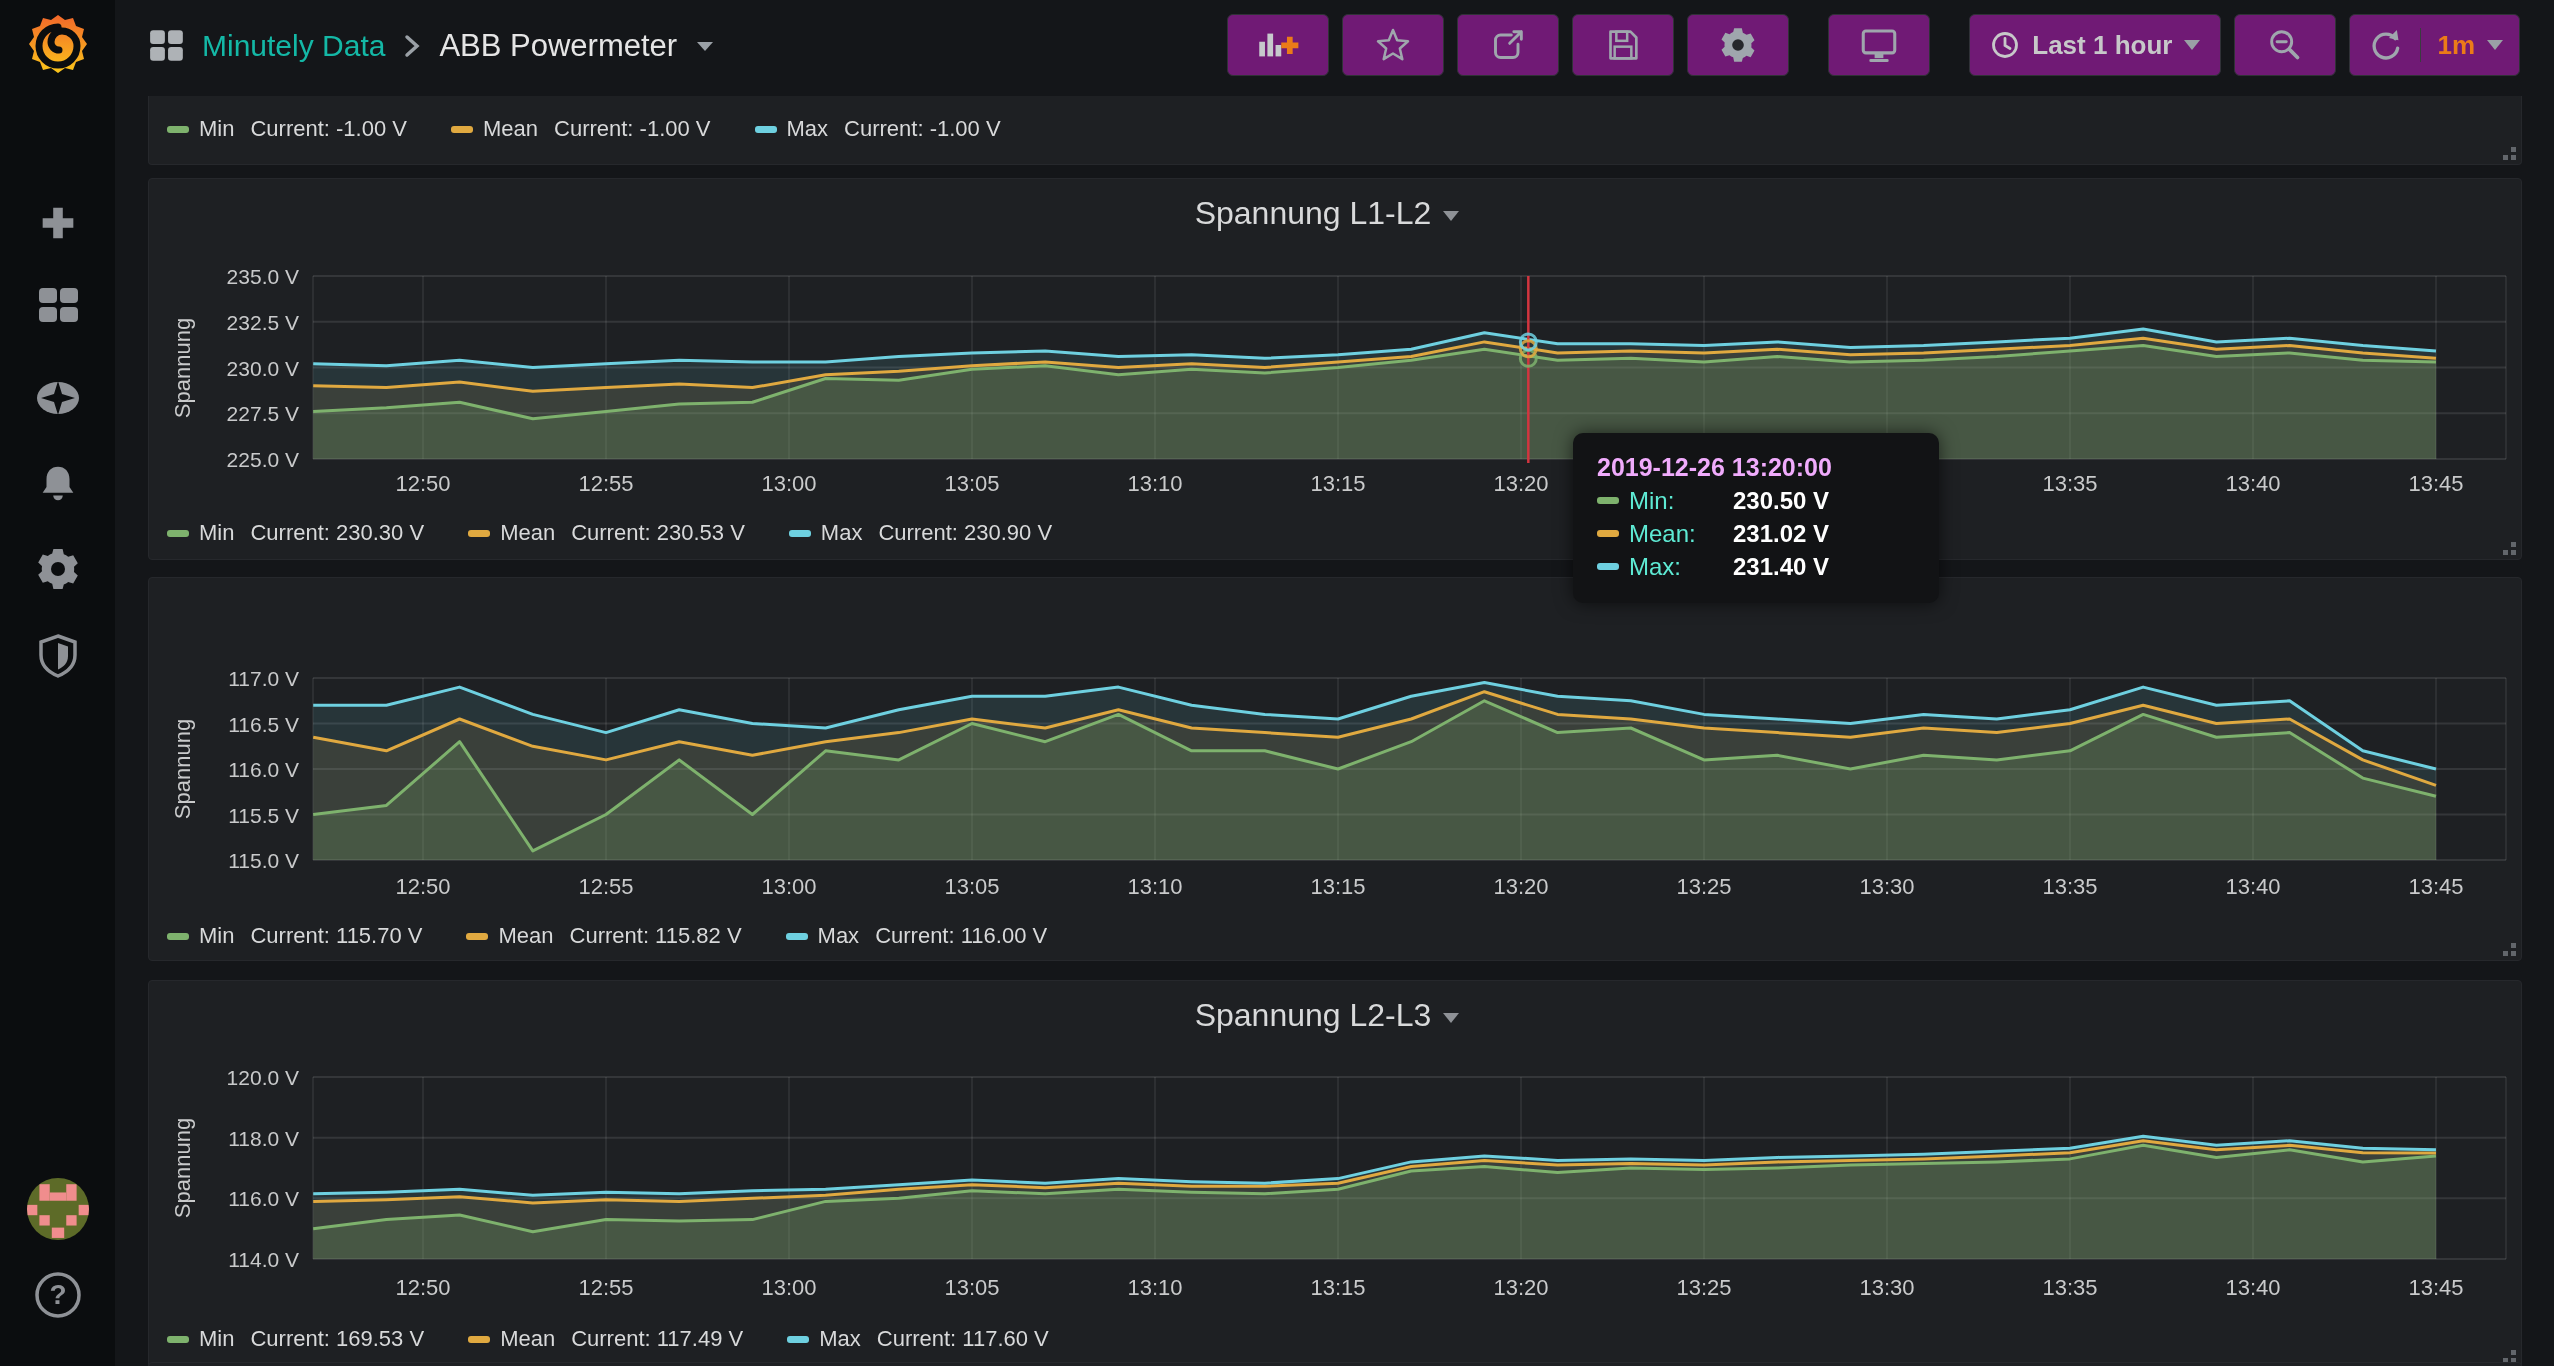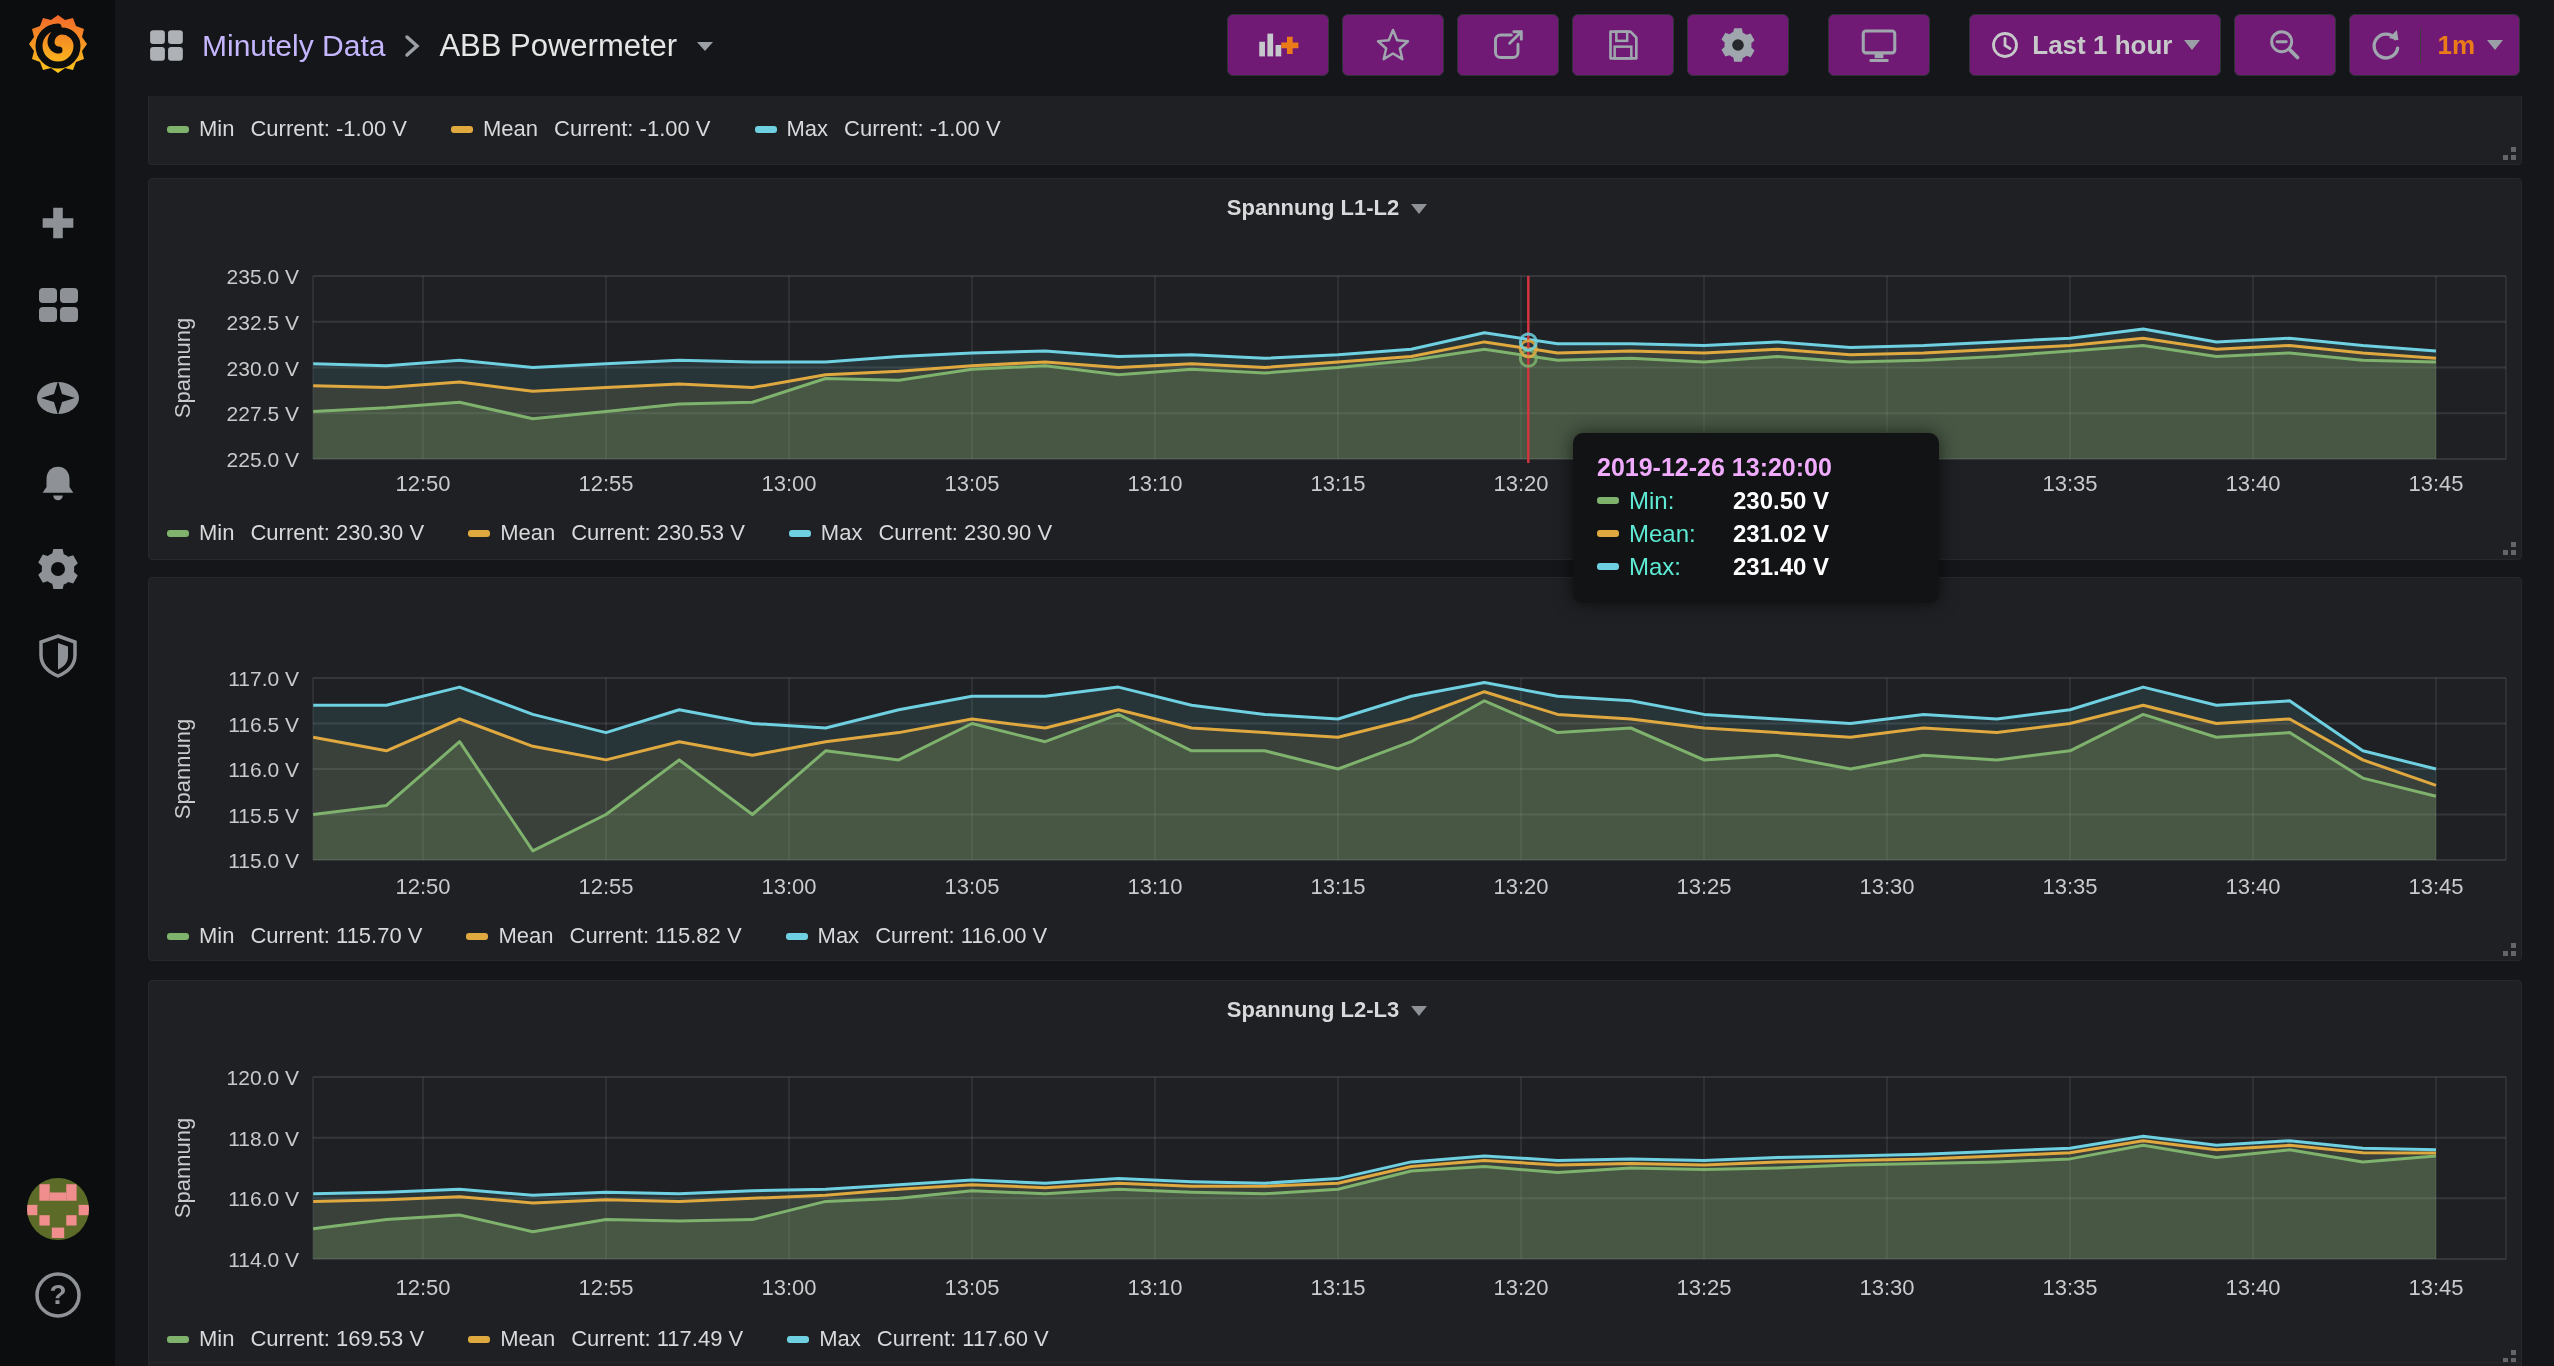--- a/index.html
+++ b/index.html
@@ -6,34 +6,34 @@
   body{
     width:2554px;height:1366px;position:relative;overflow:hidden;
     background:#141619;color:#d8d9da;
     font-family:"Liberation Sans",sans-serif;
   }
   
   .sidebar{position:absolute;left:0;top:0;width:115px;height:1366px;background:#0b0d0f;z-index:5;}
   .side-icon{position:absolute;left:0;width:115px;display:flex;justify-content:center;color:#8e9196;cursor:pointer;}
   
   .crumbs{position:absolute;left:148px;top:22px;height:48px;display:flex;align-items:center;gap:16px;z-index:6;}
-  .crumb-folder{font-size:30px;color:#c4b5fd;}
+  .crumb-folder{font-size:30px;color:#14b8a6;}
   .crumb-dash{font-size:31px;font-weight:500;color:#e5e5e5;}
   .caret{width:0;height:0;border-left:8px solid transparent;border-right:8px solid transparent;border-top:10px solid #9aa0a6;display:inline-block;}
   .toolbar{position:absolute;top:14px;right:34px;display:flex;align-items:center;gap:13px;z-index:6;}
   .tbtn{height:60px;min-width:72px;background:#701a75;border:1px solid #303237;border-radius:6px;
         display:flex;align-items:center;justify-content:center;color:#9fa6ad;padding:0 14px;cursor:pointer;gap:12px;}
   .tbtn.gap-left{margin-left:26px;}
   .tbtn .label{font-size:26px;font-weight:600;color:#c7c8c9;}
   .tbtn .interval{font-size:26px;font-weight:700;color:#eb7b18;}
   .vdiv{width:1px;height:34px;background:#3a3c40;margin:0 4px;}
   
   .panel{position:absolute;left:148px;width:2372px;background:#1e2023;border:1px solid #26282c;border-radius:4px;}
   .panel-partial{border-top:none;border-radius:0 0 4px 4px;}
-  .panel-title{position:absolute;top:16px;left:0;right:16px;text-align:center;font-size:22px;font-weight:700;color:#d8d9da;cursor:pointer;}
+  .panel-title{position:absolute;top:16px;left:0;right:16px;text-align:center;font-size:32px;font-weight:400;color:#d8d9da;cursor:pointer;}
   .panel-title .caret{margin-left:12px;border-top-color:#8e9196;vertical-align:middle;}
   .ylabel{position:absolute;font-size:22px;color:#c9cacb;transform:translate(-50%,-50%) rotate(-90deg);white-space:nowrap;}
   .legend{position:absolute;left:18px;display:flex;gap:44px;align-items:center;font-size:22px;color:#d8d9da;white-space:nowrap;}
   .legend .item{display:flex;align-items:center;cursor:pointer;}
   .swatch{display:inline-block;width:22px;height:7px;border-radius:3px;margin-right:10px;}
   .lname{margin-right:16px;}
   .chart-svg{position:absolute;left:0;top:0;}
   .rz{position:absolute;right:5px;bottom:4px;opacity:.55;cursor:nwse-resize;}
   
   .tooltip{position:absolute;left:1573px;top:433px;width:318px;background:#121315;border-radius:10px;

